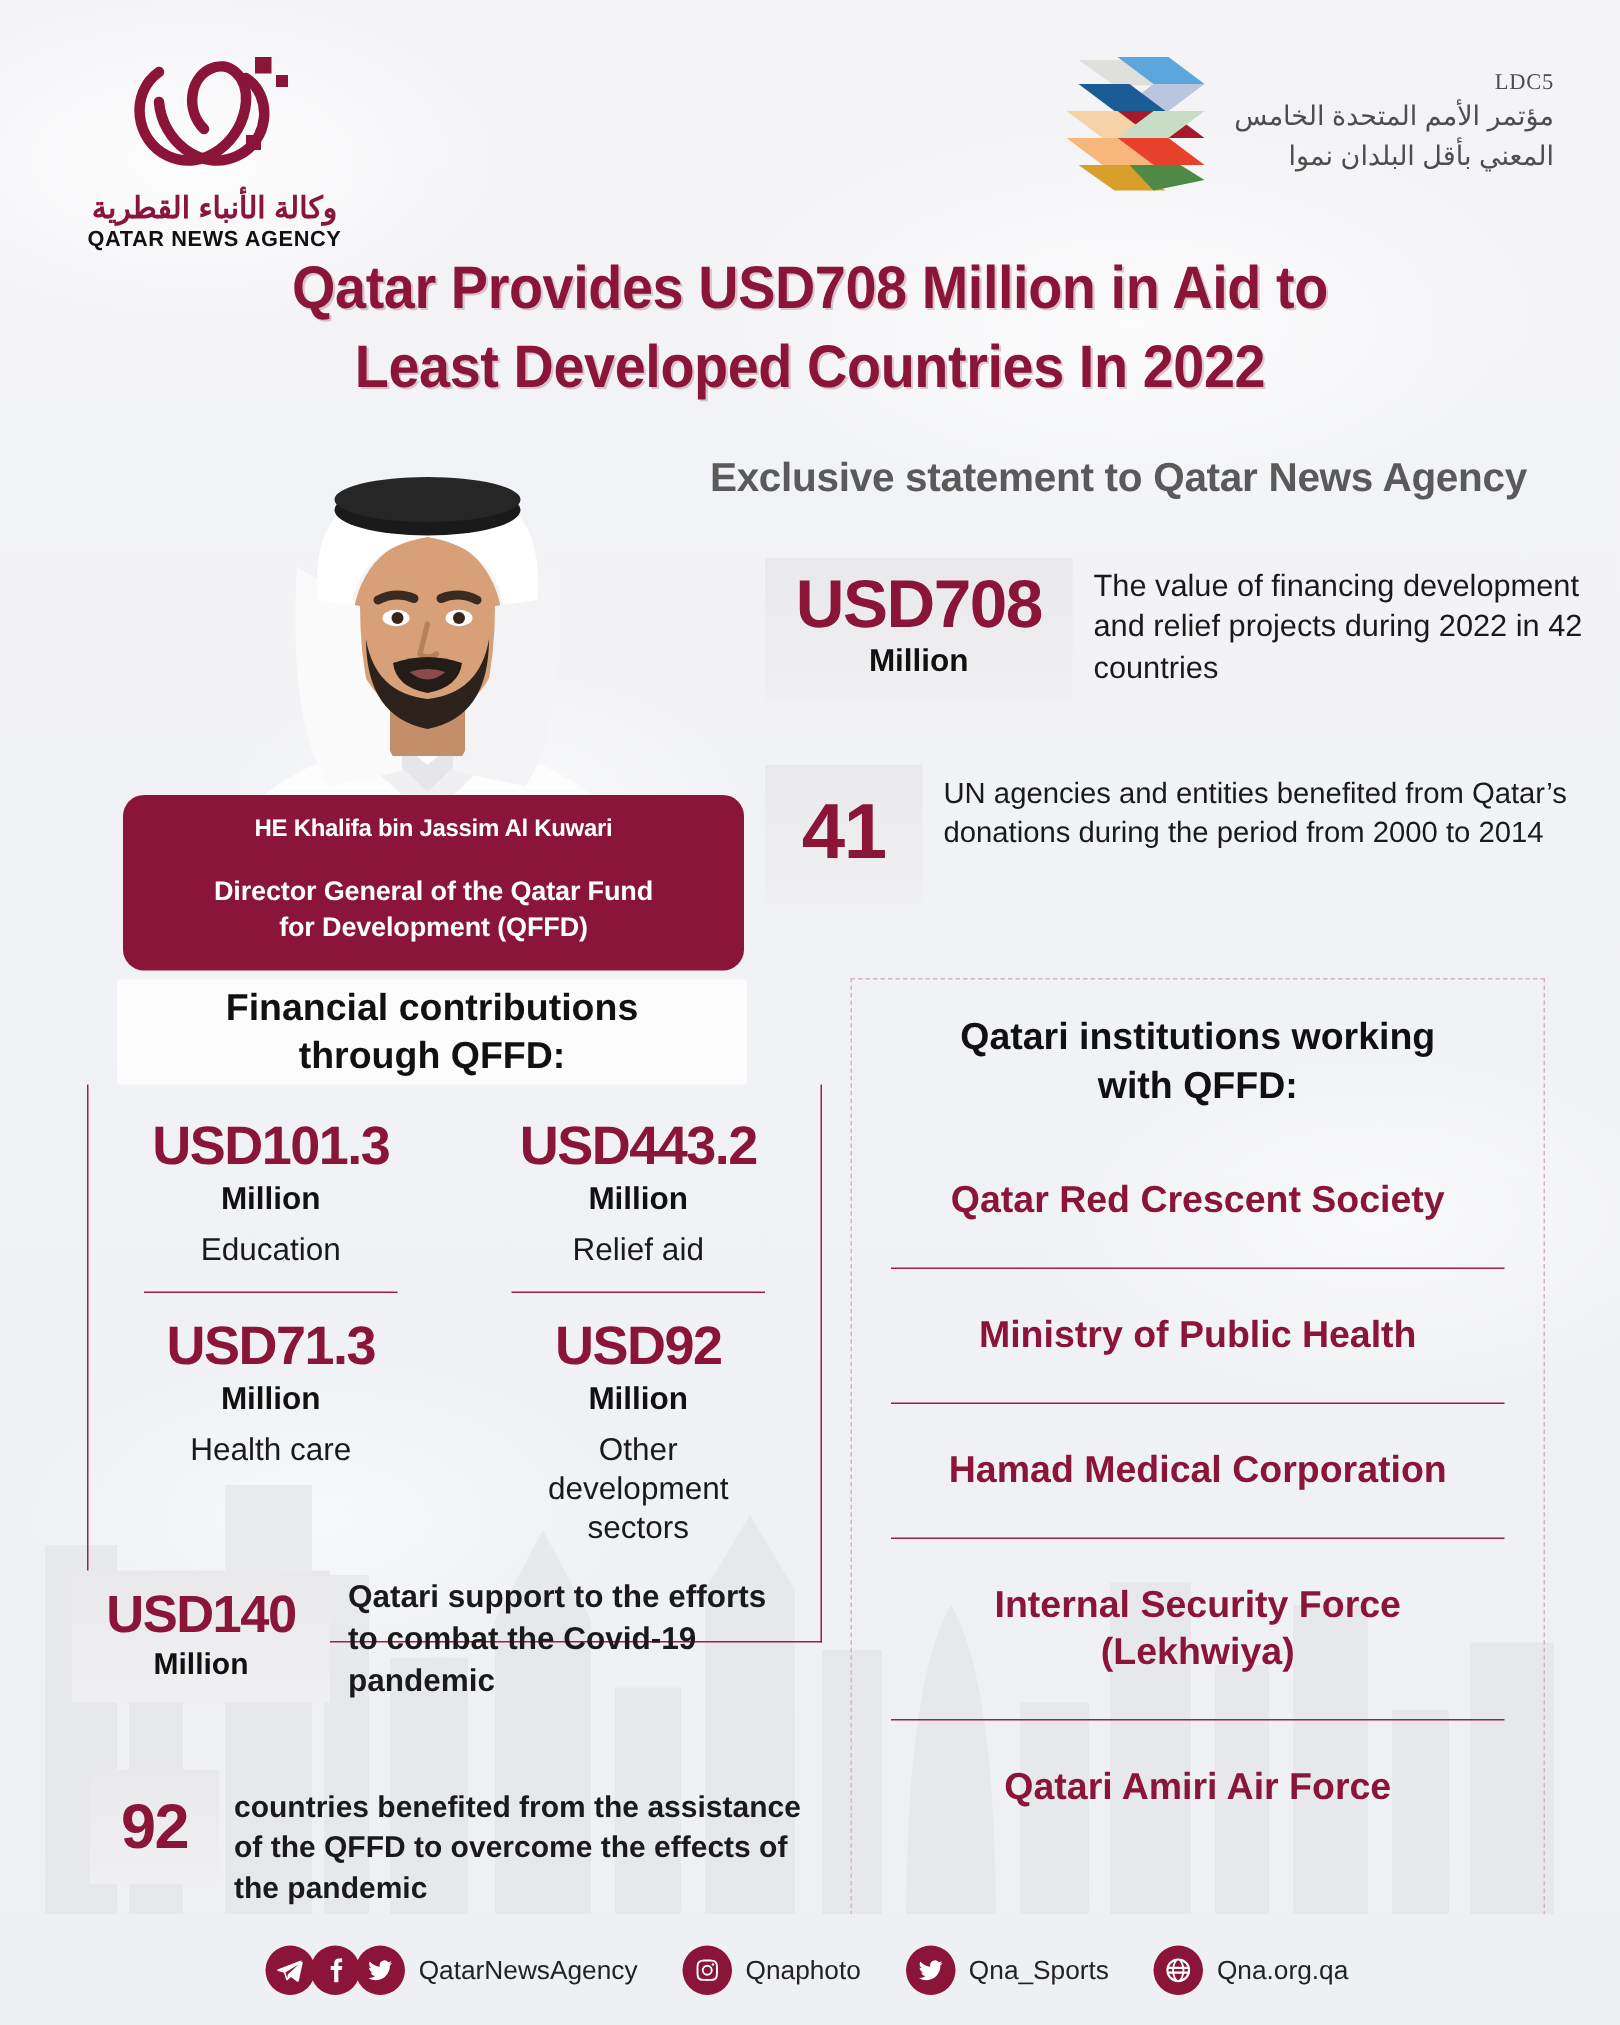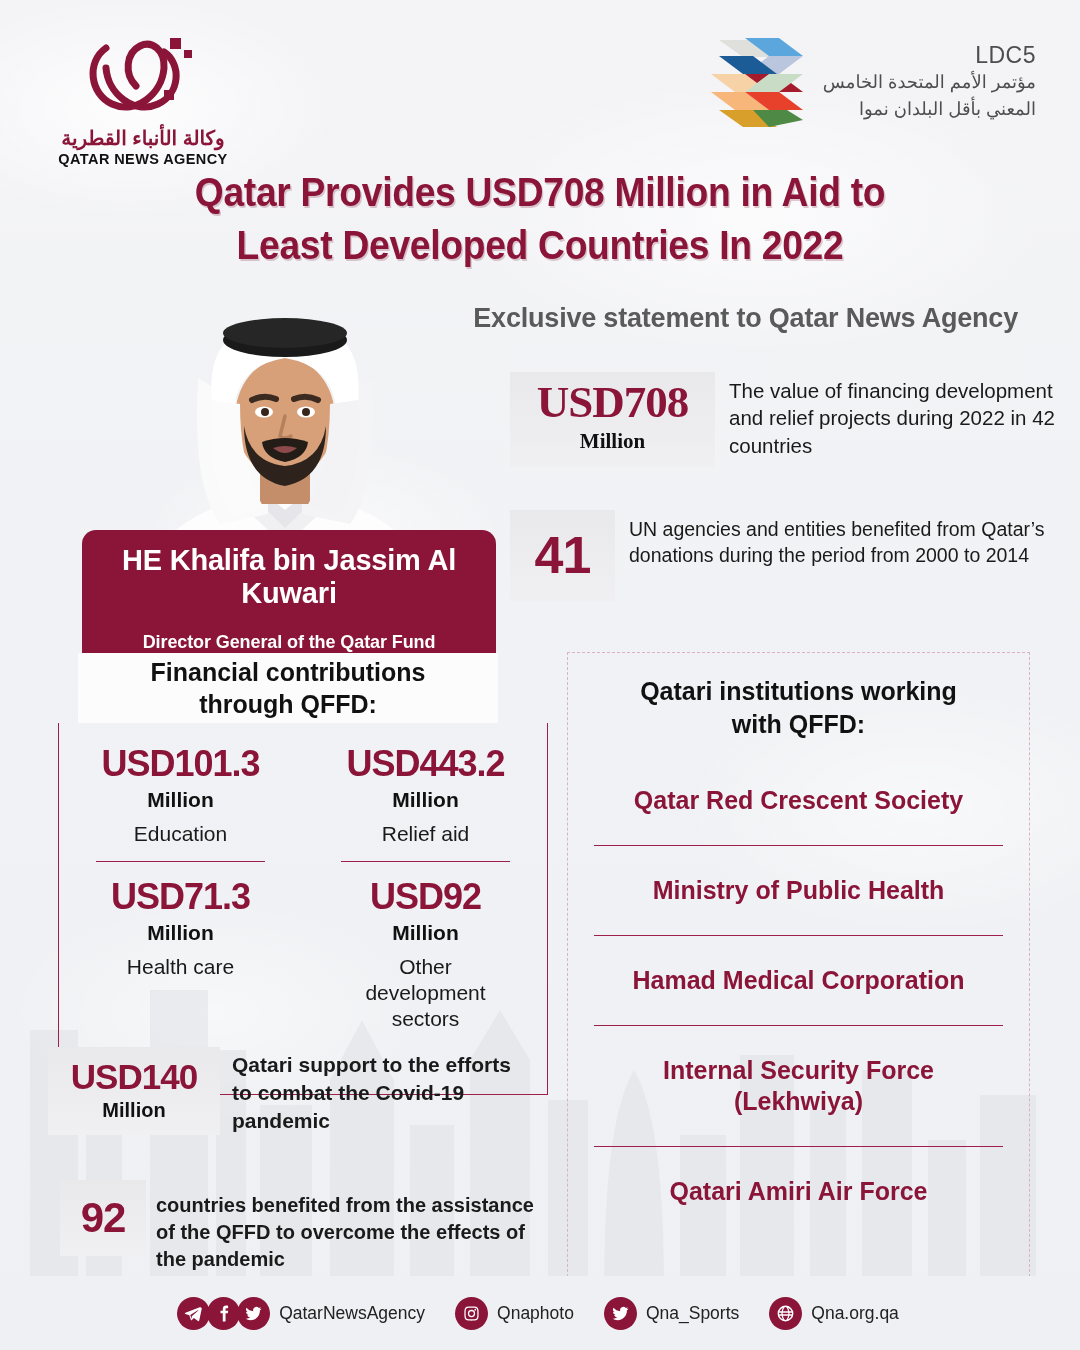--- a/index.html
+++ b/index.html
@@ -28,21 +28,21 @@
 
   
   .qna-logo { position:absolute; left:48px; top:28px; width:190px; text-align:center; }
   .qna-mark { width:130px; height:96px; margin:0 auto; display:block; }
   .qna-ar { font-size:20px; color:#8a1538; font-weight:bold; letter-spacing:.5px; margin-top:2px; direction:rtl; }
   .qna-en { font-size:14.5px; color:#111; font-weight:bold; letter-spacing:.4px; margin-top:1px; }
 
   .ldc-logo { position:absolute; right:44px; top:30px; display:flex; align-items:center; gap:14px; }
   .ldc-mark { width:106px; height:104px; flex:none; }
   .ldc-text { text-align:right; }
-  .ldc-title { font-size:23px; color:#4d4d4d; letter-spacing:.5px; }
+  .ldc-title { font-size:15px; color:#4d4d4d; letter-spacing:.5px;font-family:Liberation Serif, serif; }
   .ldc-ar { font-size:18px; color:#4d4d4d; direction:rtl; line-height:1.42; margin-top:1px; }
 
   
   .headline {
     position:absolute; left:60px; right:60px; top:166px;
     text-align:center;
     color:#8a1538;
     font-size:40px; font-weight:bold;
     line-height:1.32;
     letter-spacing:-.3px;
@@ -57,36 +57,36 @@
   }
 
   
   .portrait { position:absolute; left:140px; top:300px; width:290px; height:300px; }
 
   .nameplate {
     position:absolute; left:82px; top:530px; width:414px;
     background:#8a1538; border-radius:14px;
     padding:14px 16px 16px; text-align:center; color:#fff;
   }
-  .np-name { font-size:29px; font-weight:bold; letter-spacing:-.2px; }
+  .np-name { font-size:16px; font-weight:bold; letter-spacing:-.2px; }
   .np-role { font-size:18px; font-weight:bold; line-height:1.33; margin-top:21px; letter-spacing:-.1px; }
 
   
   .stat { position:absolute; display:flex; align-items:flex-start; }
   .stat .chip {
     background:linear-gradient(180deg,#e9e9ec,#f0f0f2);
     display:flex; flex-direction:column; align-items:center; justify-content:center;
     flex:none;
   }
   .stat .big { color:#8a1538; font-weight:bold; line-height:.95; letter-spacing:-1px; }
   .stat .unit { color:#111; font-weight:bold; font-size:21px; margin-top:5px; }
   .stat .desc { color:#1a1a1a; line-height:1.34; }
 
   #stat-708 { left:510px; top:372px; }
-  #stat-708 .chip { width:205px; height:95px; padding-bottom:4px;font-family:Liberation Serif, serif; }
+  #stat-708 .chip { width:205px; height:95px; padding-bottom:4px; }
   #stat-708 .big { font-size:45px; }
   #stat-708 .desc { font-size:20.5px; margin-left:14px; margin-top:5px; }
 
   #stat-41 { left:510px; top:510px; }
   #stat-41 .chip { width:105px; height:92px; }
   #stat-41 .big { font-size:52px; }
   #stat-41 .desc { font-size:19.5px; margin-left:14px; margin-top:6px; }
 
   
   .fin-head {

